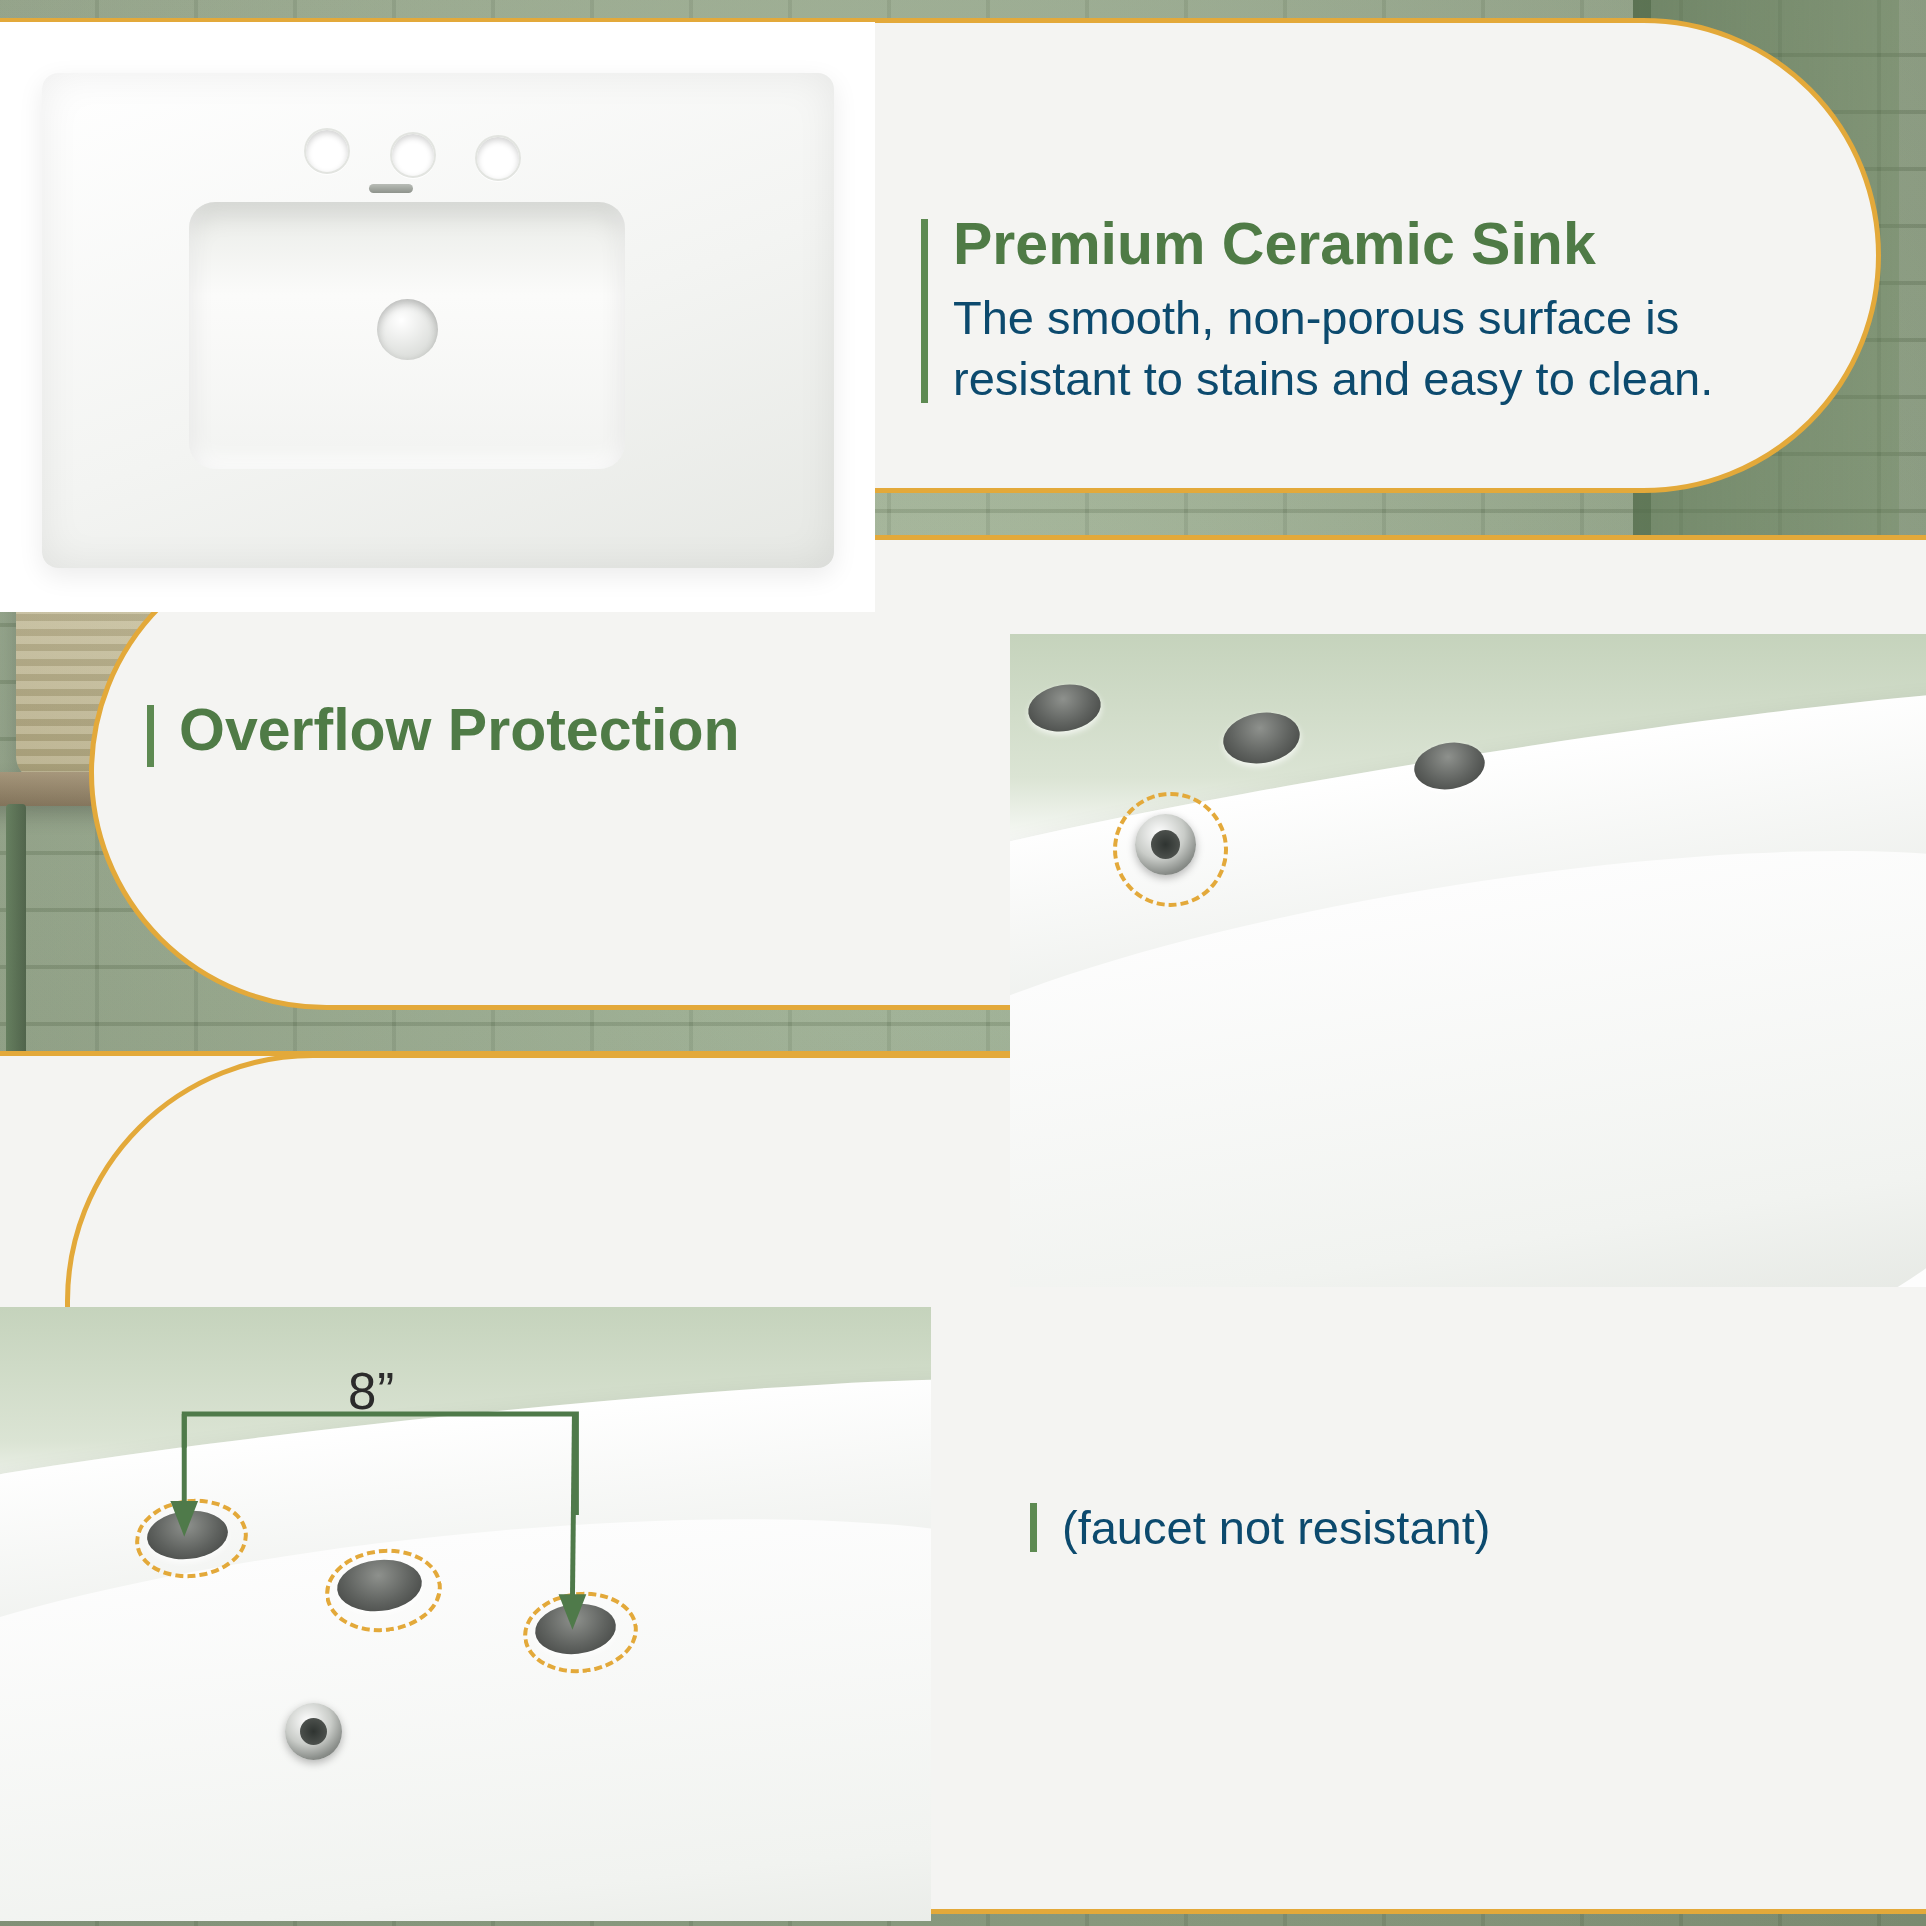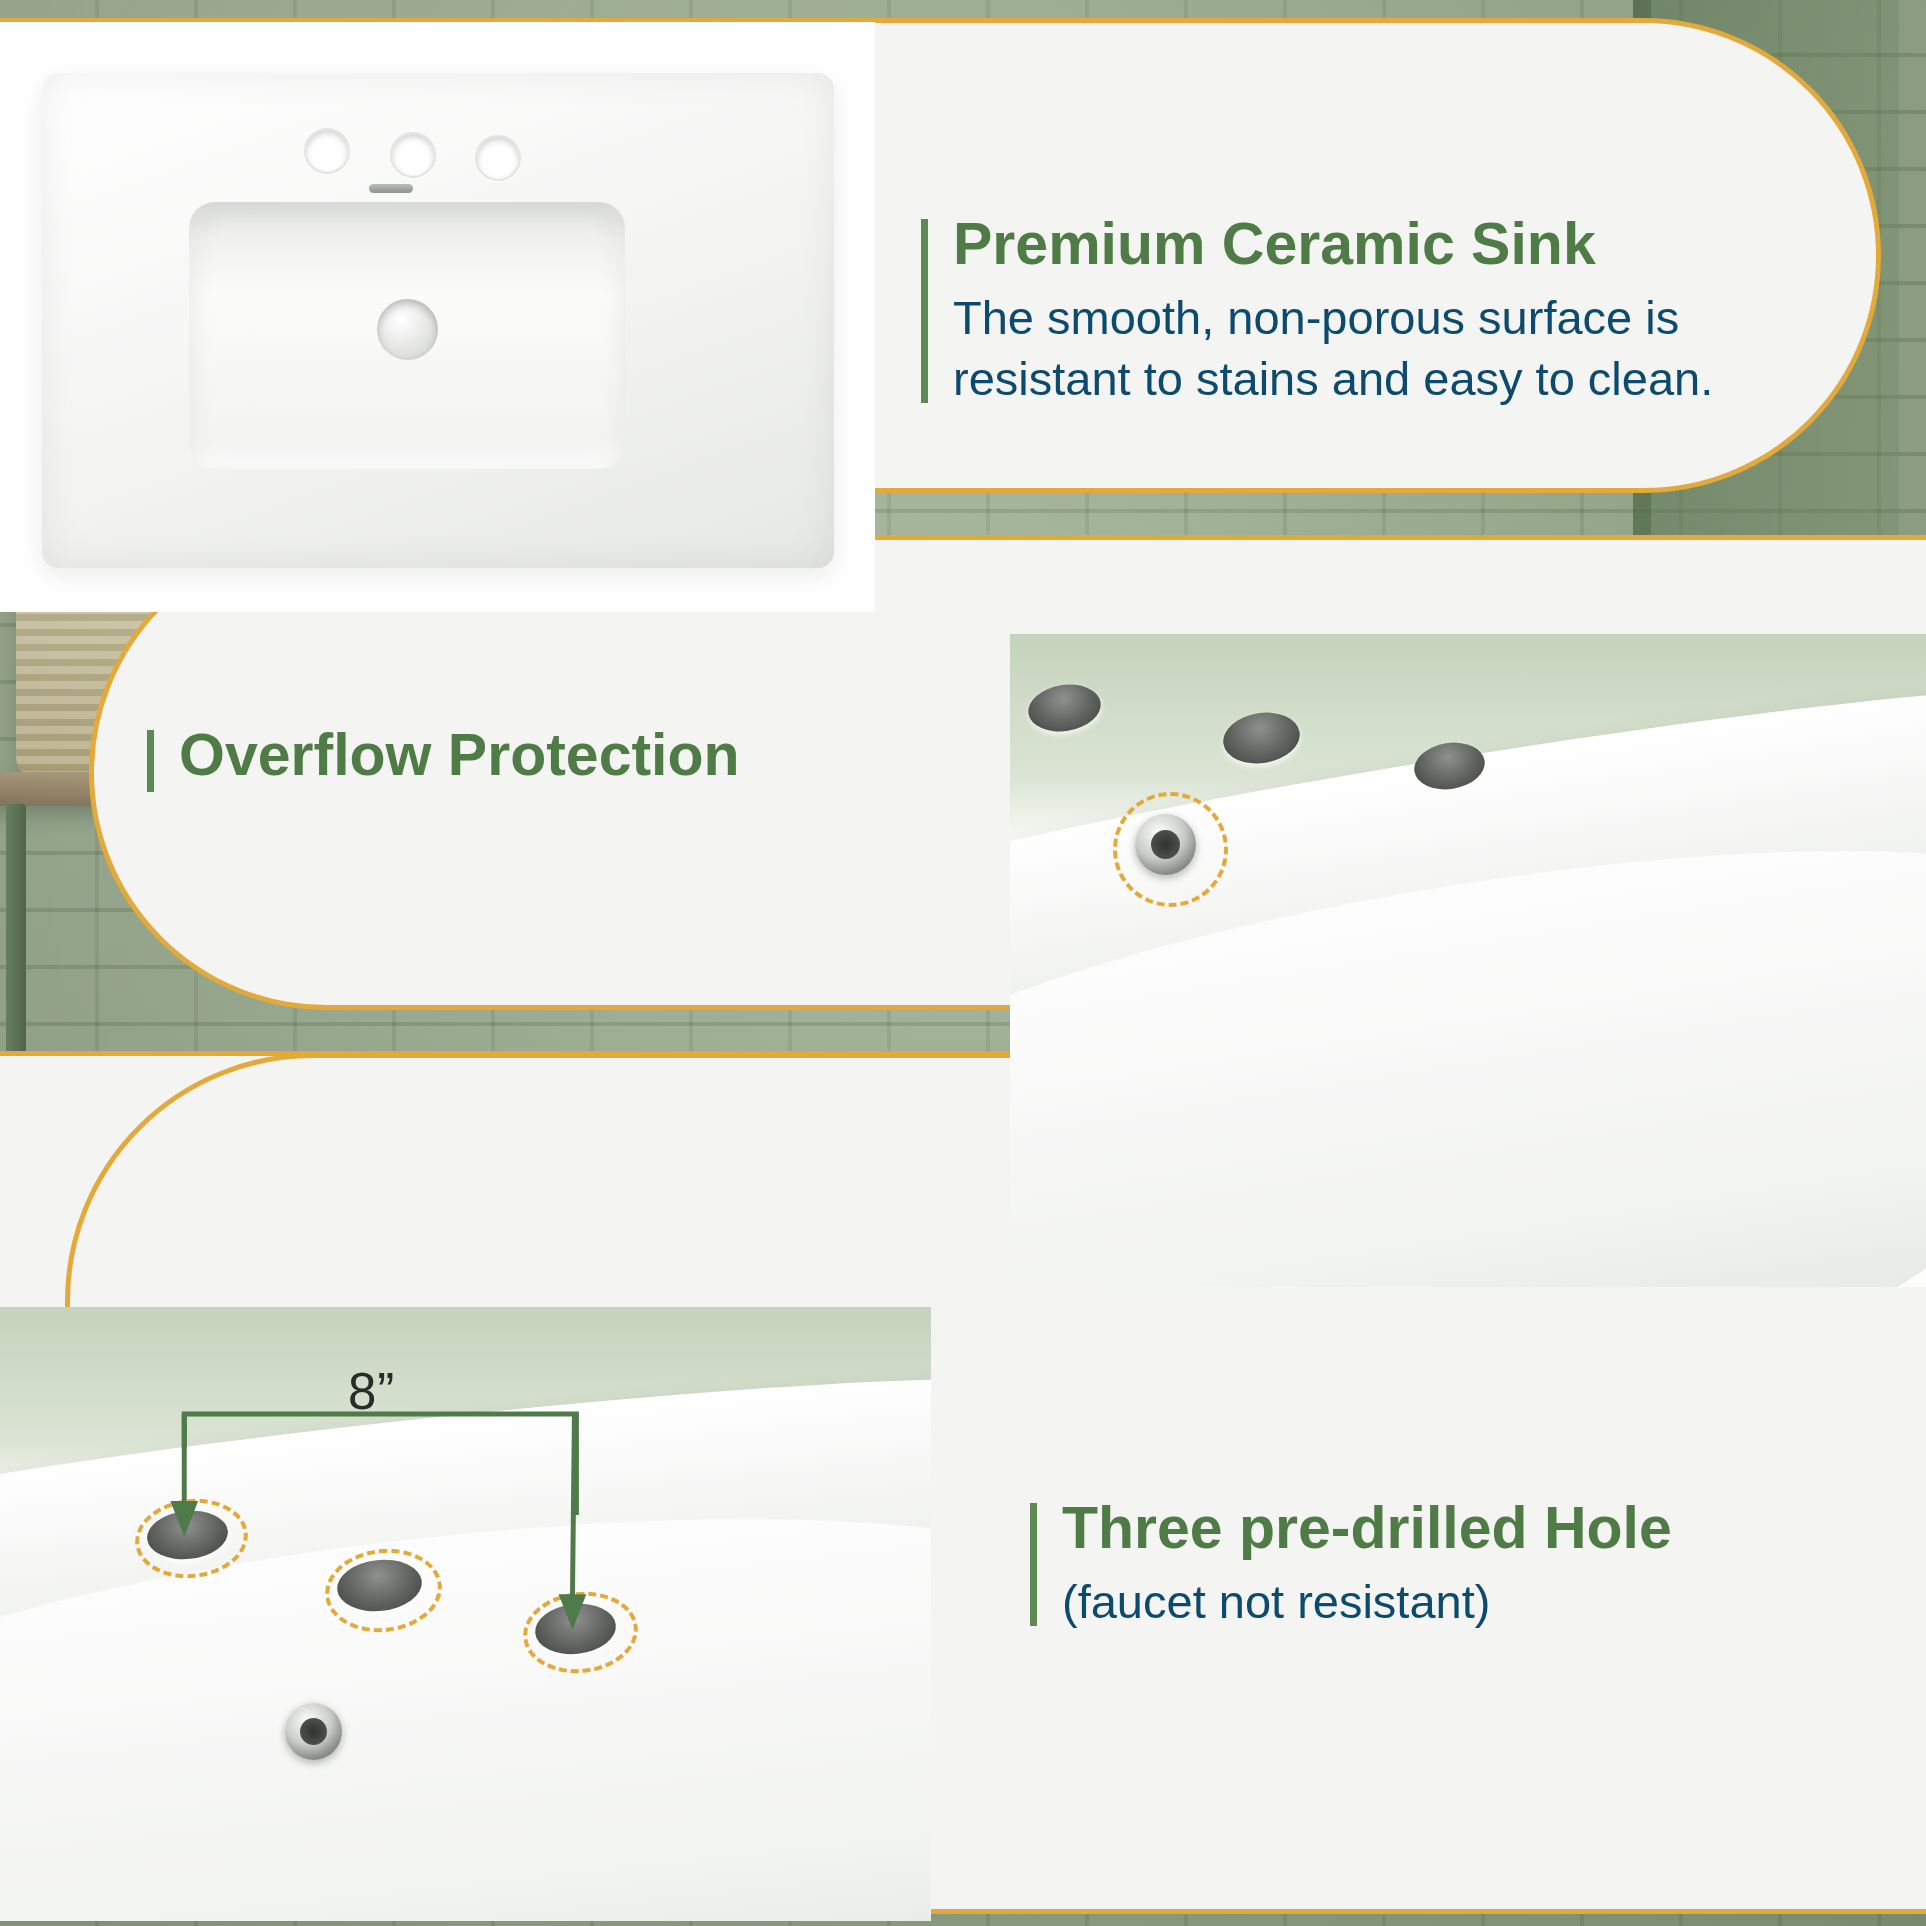--- a/index.html
+++ b/index.html
@@ -315,21 +315,21 @@
     font-weight: bold;
   }
   .card p {
     margin: 0;
     font-size: 47px;
     line-height: 1.30;
     color: #0c4a6e;
   }
 
   .card-1 { left: 921px; top: 194px; width: 921px; margin-top: 19px; }
-  .card-2 { left: 147px; top: 699px; width: 921px; margin-top: 25px; }
+  .card-2 { left: 147px; top: 699px; width: 921px; }
   .card-3 { left: 1030px; top: 1497px; width: 851px; }
 </style>
 </head>
 <body>
 
 <div class="sheet">
 
   <div class="bg-wall"></div>
   <div class="bg-door"></div>
   <div class="bg-basket"></div>
@@ -411,19 +411,18 @@
         <polygon points="578,326 564,290 592,290" fill="#4f7a4a"></polygon>
         <line x1="580" y1="108" x2="578" y2="294" stroke="#4f7a4a" stroke-width="5"></line>
       </svg>
       <div class="measure-label" style="left:348px; top:55px;">8”</div>
     </div>
   </div>
 
   <div class="card card-3">
     <div class="accent"></div>
     <div class="body">
-      <h2>Three pre-drilled Hole</h2>
       <p>(faucet not resistant)</p>
     </div>
   </div>
 
 </div>
 
 
 </body></html>

